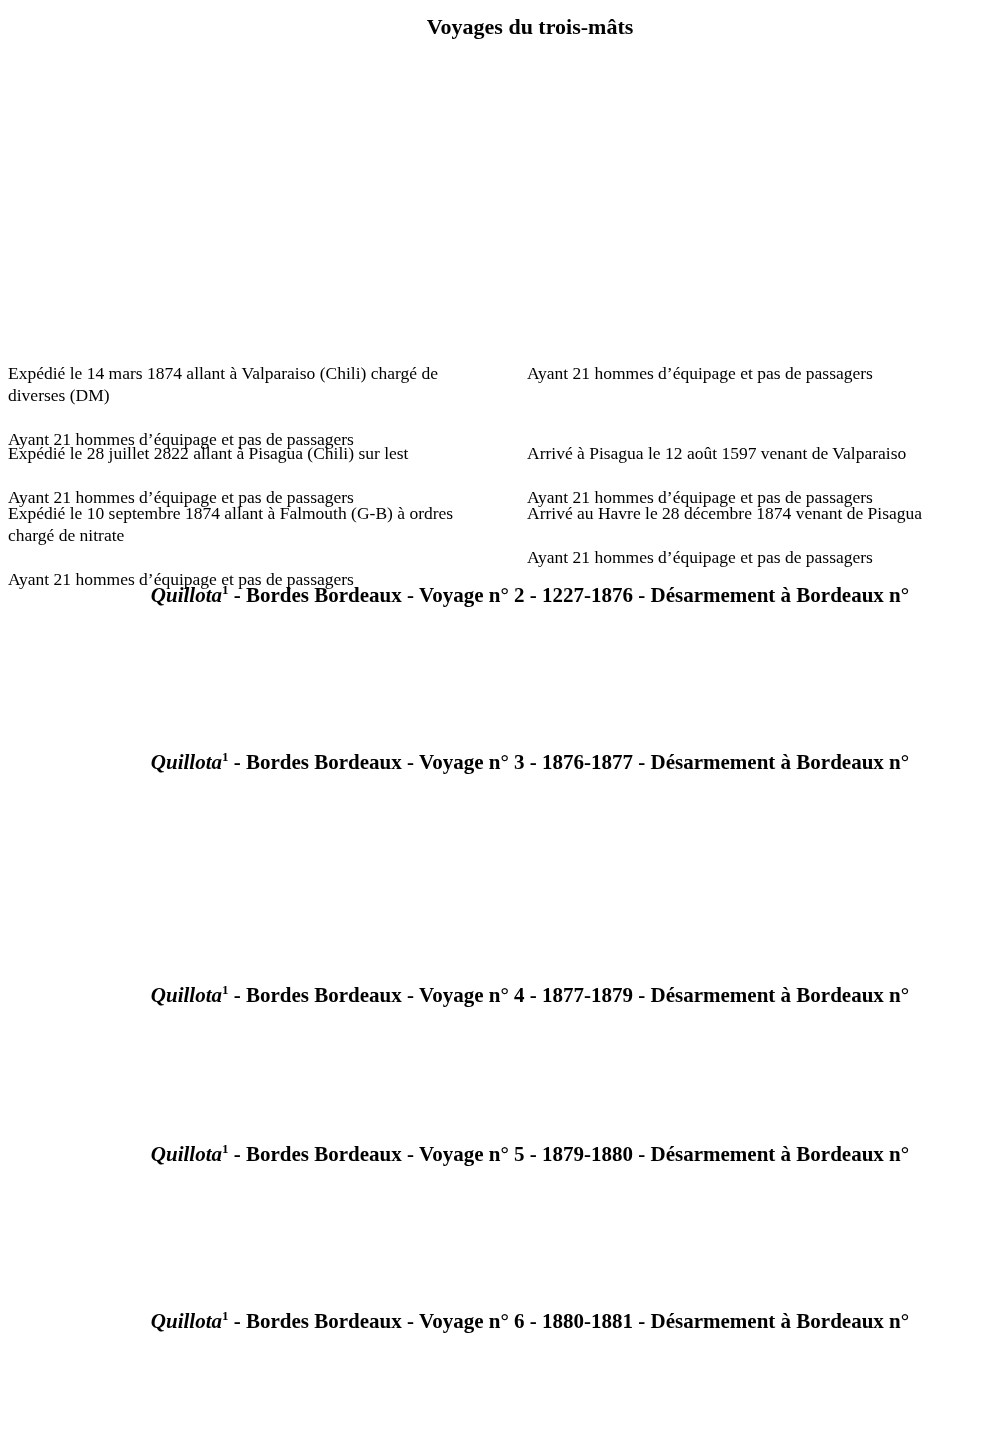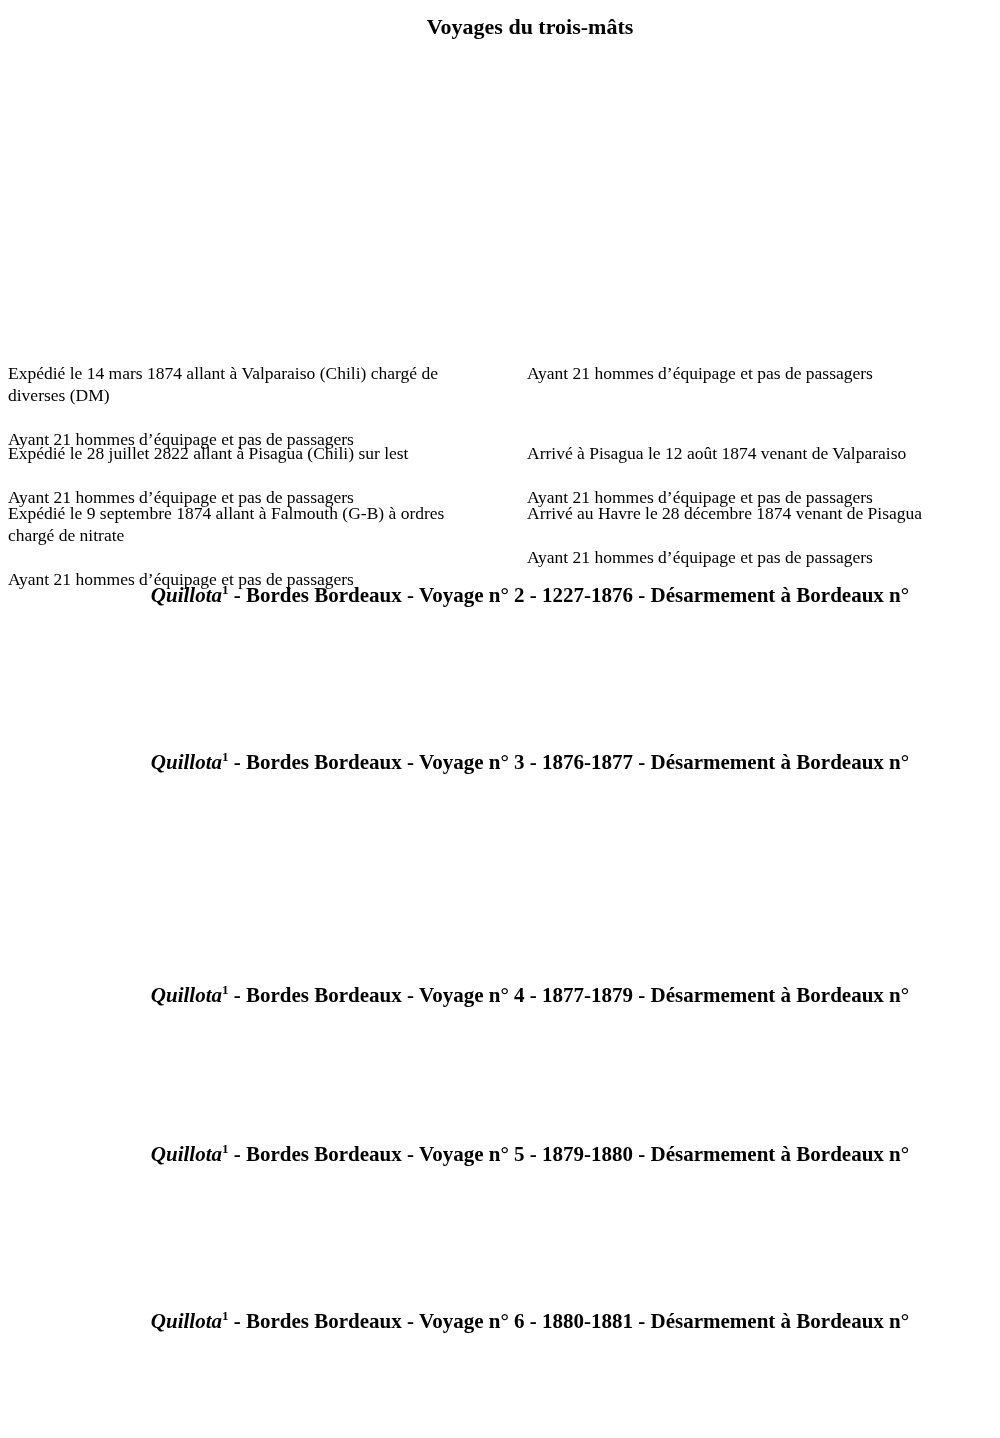--- a/index.html
+++ b/index.html
@@ -75,26 +75,26 @@
   </div>
   <div class="leg-cell leg-arr" style="top:340px">
     <div>Ayant 21 hommes d’équipage et pas de passagers</div>
   </div>
 
   <div class="leg-cell leg-dep" style="top:420px">
     <div>Expédié le 28 juillet 2822 allant à Pisagua (Chili) sur lest</div>
     <div>Ayant 21 hommes d’équipage et pas de passagers</div>
   </div>
   <div class="leg-cell leg-arr" style="top:420px">
-    <div>Arrivé à Pisagua le 12 août 1874 venant de Valparaiso</div>
+    <div>Arrivé à Pisagua le 12 août 1597 venant de Valparaiso</div>
     <div>Ayant 21 hommes d’équipage et pas de passagers</div>
   </div>
 
   <div class="leg-cell leg-dep" style="top:480px">
-    <div>Expédié le 9 septembre 1874 allant à Falmouth (G-B) à ordres
+    <div>Expédié le 10 septembre 1874 allant à Falmouth (G-B) à ordres
 chargé de nitrate</div>
     <div>Ayant 21 hommes d’équipage et pas de passagers</div>
   </div>
   <div class="leg-cell leg-arr" style="top:480px">
     <div>Arrivé au Havre le 28 décembre 1874 venant de Pisagua</div>
     <div>Ayant 21 hommes d’équipage et pas de passagers</div>
   </div>
 
   <h3 class="centered voyage-heading" style="top:571px"><em>Quillota</em><sup>1</sup><span> - Bordes Bordeaux - Voyage n° 2 - 1227-1876 - Désarmement à Bordeaux n°</span></h3>
 

